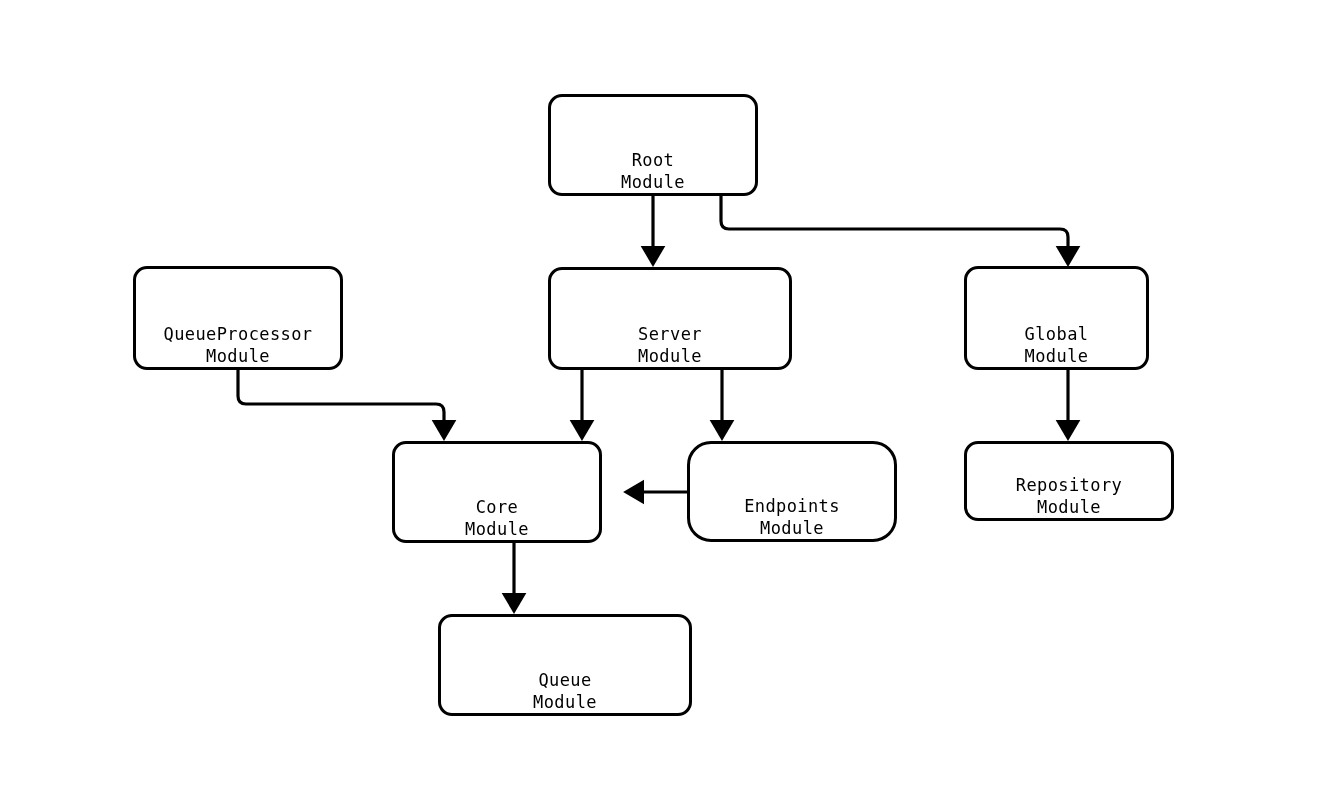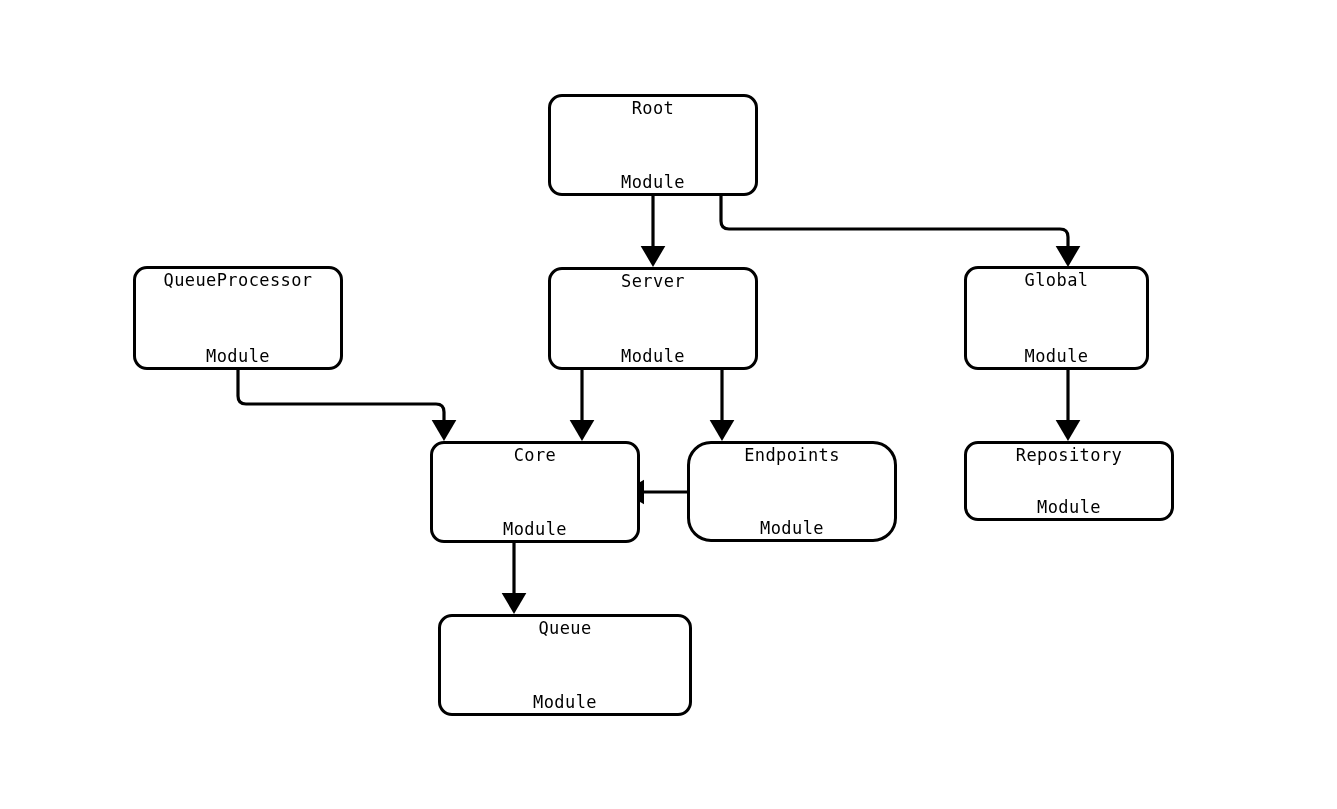--- a/index.html
+++ b/index.html
@@ -27,21 +27,21 @@
   }
   .node {
     position: absolute;
     box-sizing: border-box;
     background: #ffffff;
     border: 3px solid #000000;
     border-radius: 14px;
     display: flex;
     flex-direction: column;
     align-items: center;
-    justify-content: space-between;
+    justify-content: flex-end;
     z-index: 2;
   }
   .node-label {
     font-family: "DejaVu Sans Mono", "Liberation Mono", monospace;
     font-size: 17px;
     line-height: 22px;
     color: #000000;
     text-align: center;
     white-space: pre;
     letter-spacing: 0.4px;
@@ -81,31 +81,31 @@
   <div class="node" style="left:548px; top:94px; width:210px; height:102px;">
     <span class="node-label">Root</span>
     <span class="node-label">Module</span>
   </div>
 
   <div class="node" style="left:133px; top:266px; width:210px; height:104px;">
     <span class="node-label">QueueProcessor</span>
     <span class="node-label">Module</span>
   </div>
 
-  <div class="node" style="left:548px; top:267px; width:210px; height:103px;">
+  <div class="node" style="left:548px; top:267px; width:244px; height:103px;">
     <span class="node-label">Server</span>
     <span class="node-label">Module</span>
   </div>
 
   <div class="node" style="left:964px; top:266px; width:185px; height:104px;">
     <span class="node-label">Global</span>
     <span class="node-label">Module</span>
   </div>
 
-  <div class="node" style="left:430px; top:441px; width:210px; height:102px;">
+  <div class="node" style="left:392px; top:441px; width:210px; height:102px;">
     <span class="node-label">Core</span>
     <span class="node-label">Module</span>
   </div>
 
   <div class="node" style="left:687px; top:441px; width:210px; height:101px;border-radius:24px;">
     <span class="node-label">Endpoints</span>
     <span class="node-label">Module</span>
   </div>
 
   <div class="node" style="left:964px; top:441px; width:210px; height:80px;">

